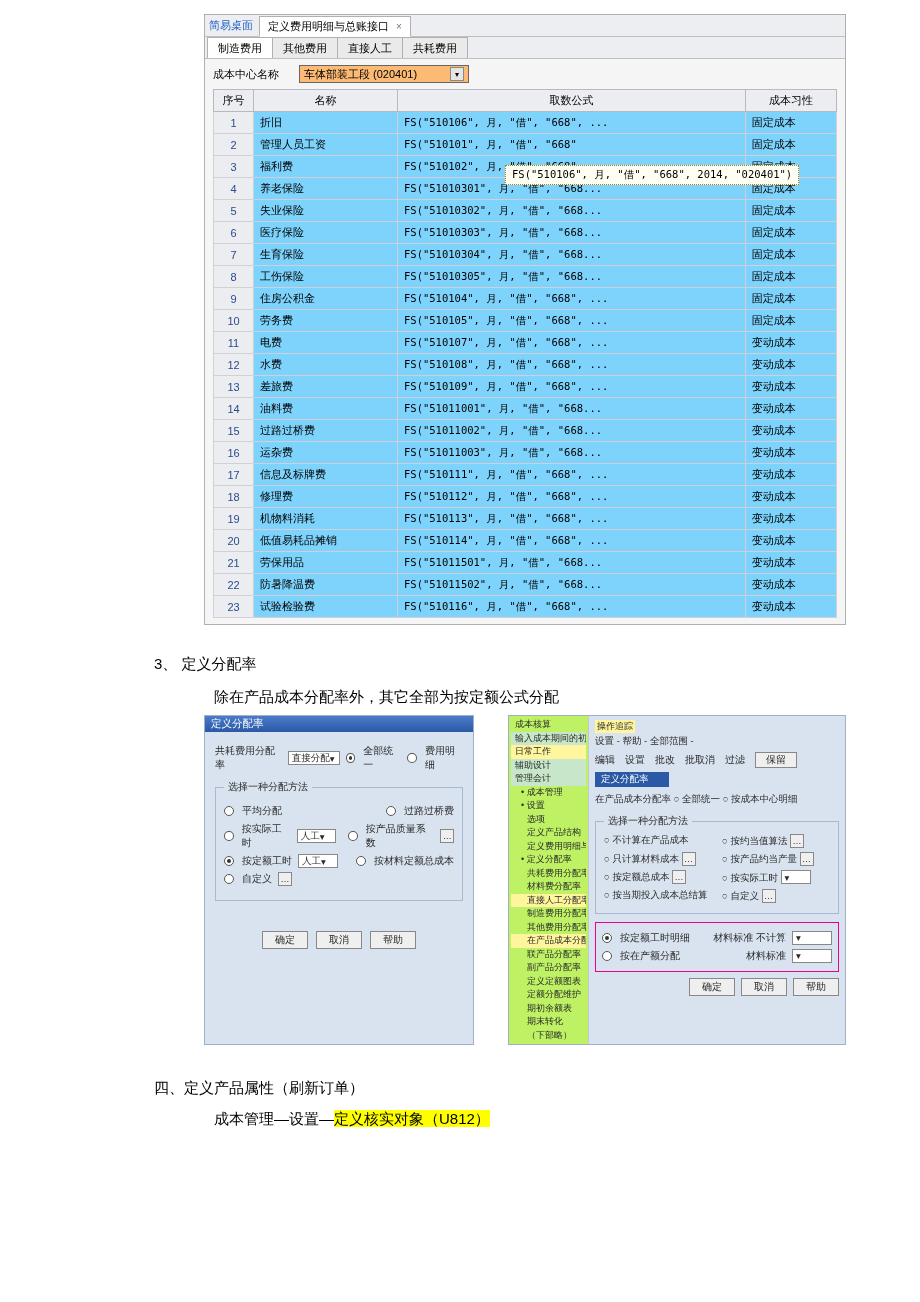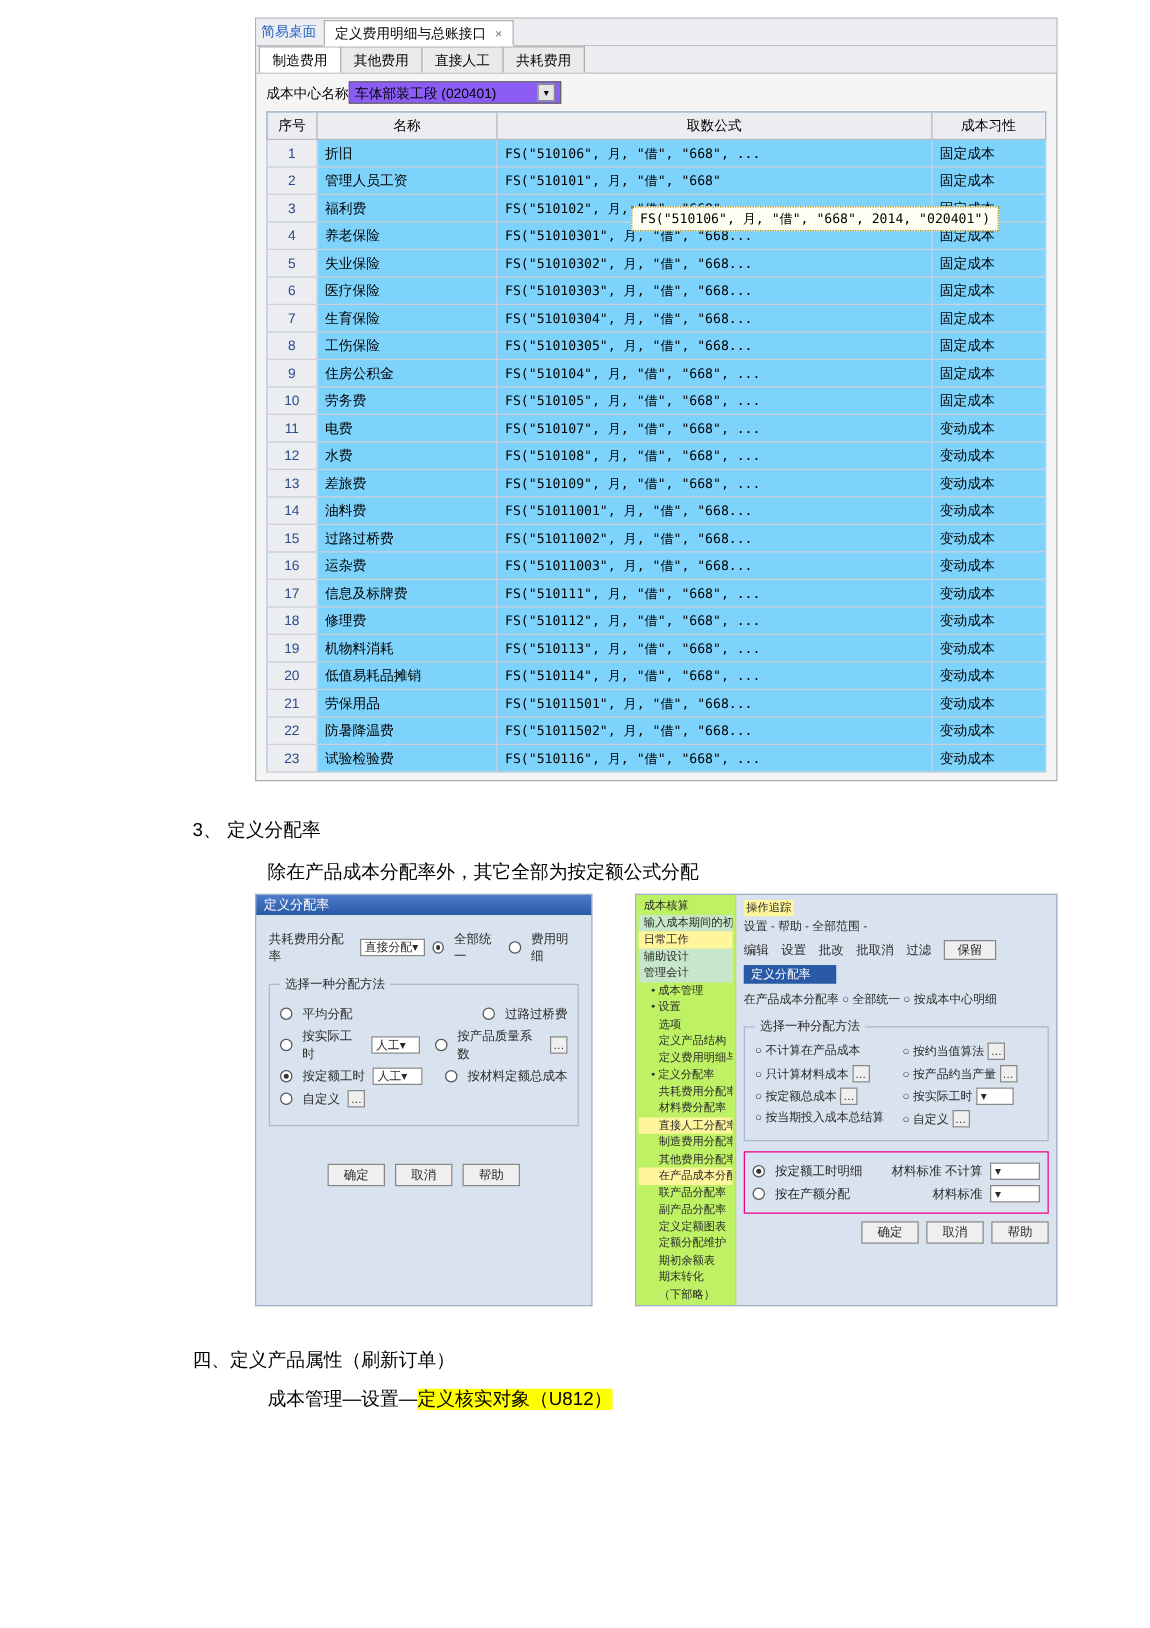--- a/index.html
+++ b/index.html
@@ -58,26 +58,26 @@
     margin-right: -1px;
     font-size: 11px;
     background: #eaeaea;
     cursor: pointer;
   }
   .shot1 .subtab.active { background: #fff; }
   .shot1 .topbar {
     padding: 6px 8px;
     display: flex;
     align-items: center;
-    gap: 0;
+    gap: 20px;
     font-size: 11px;
   }
   .shot1 .select {
     border: 1px solid #666;
-    background: #8b5cf6;
+    background: #fdba74;
     height: 18px;
     width: 170px;
     padding: 0 4px;
     font-size: 11px;
     display: flex;
     align-items: center;
     justify-content: space-between;
   }
   .shot1 .select .caret {
     width: 14px; height: 14px;

